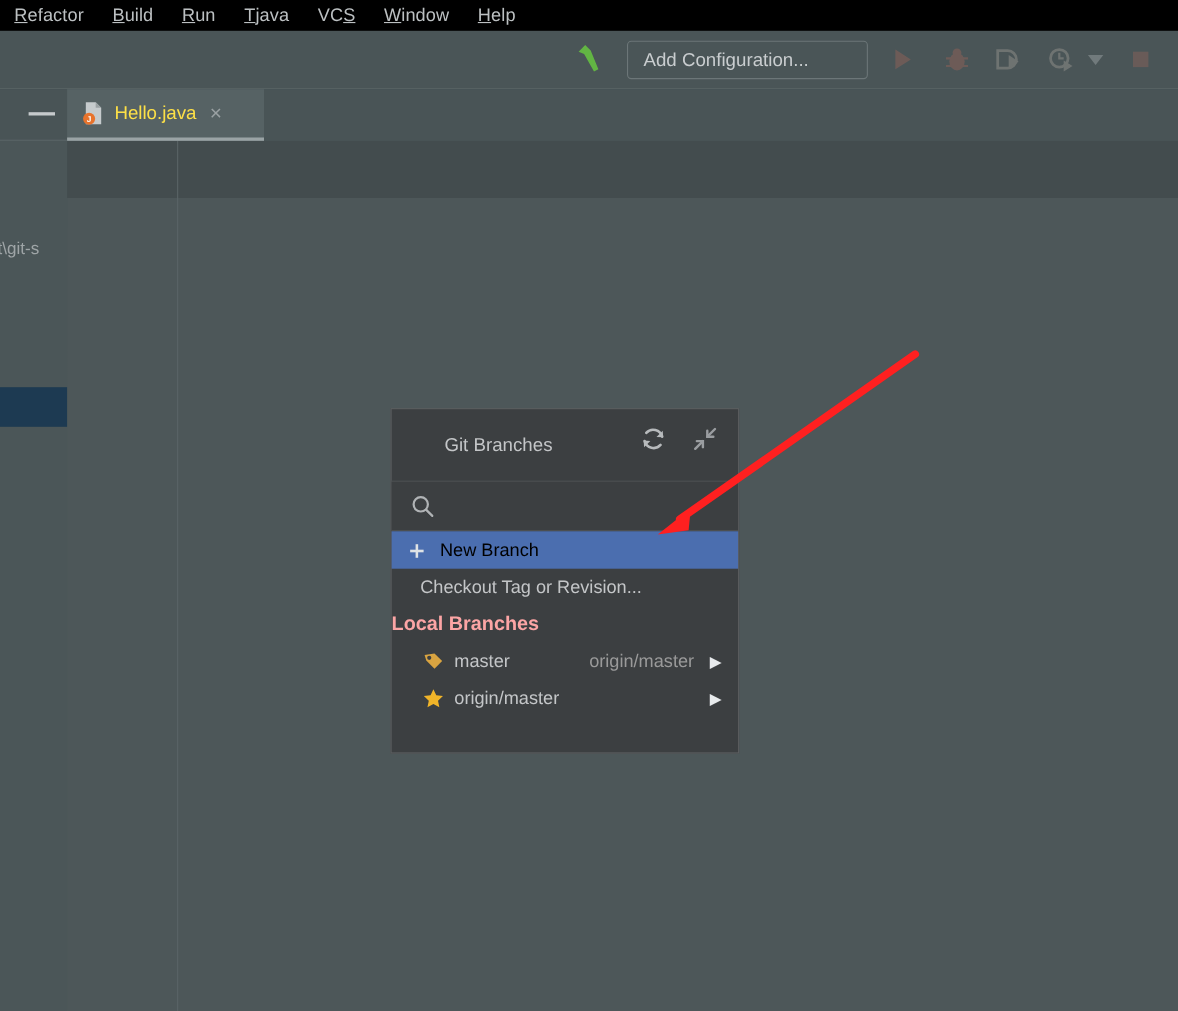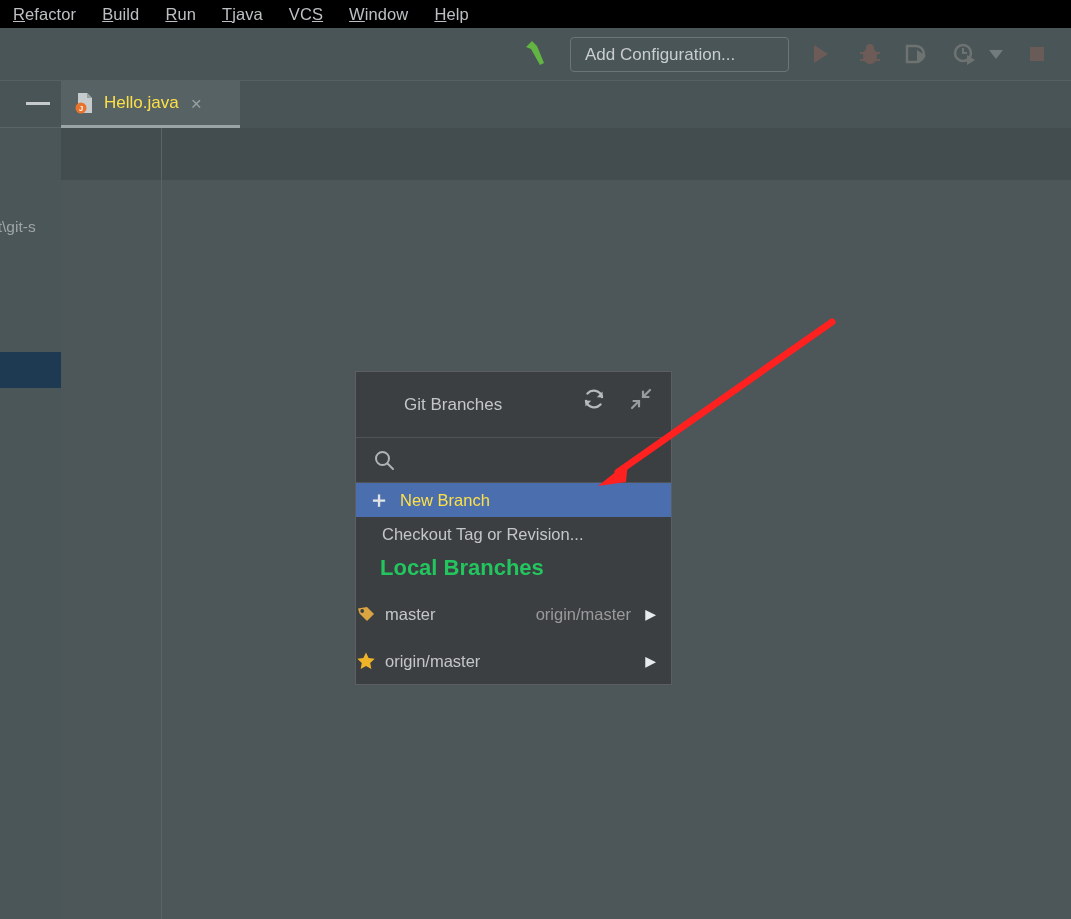--- a/index.html
+++ b/index.html
@@ -237,44 +237,43 @@
   .menu-row {
     position: relative;
     height: 34px;
     display: flex;
     align-items: center;
     padding-left: 12px;
     white-space: nowrap;
   }
   .menu-row.selected { background: #4b6eaf; }
   .row-text { color: #c4c6c8; font-size: 16.5px; }
-  .menu-row.selected .row-text { color: #fde047; }
+  .menu-row.selected .row-text { color: #000000; }
   .plus-glyph {
     color: #dfe3e5;
     font-size: 22px;
     font-weight: bold;
     margin-right: 10px;
     line-height: 1;
   }
   .section-header {
     height: 33px;
     display: flex;
     align-items: center;
-    padding-left: 24px;
-    color: #22c55e;
-    font-size: 22px;
+    padding-left: 0;
+    color: #fca5a5;
+    font-size: 18px;
     font-weight: bold;
   }
   .branch-row {
     position: relative;
     height: 34px;
     display: flex;
     align-items: center;
-    padding-left: 0;
-    margin-top: 13px;
+    padding-left: 28px;
   }
   .branch-name { color: #c4c6c8; font-size: 16.5px; margin-left: 9px; }
   .tracking { position: absolute; right: 40px; color: #9a9a9a; font-size: 16.5px; }
   .tri { position: absolute; right: 15px; color: #e8ebed; font-size: 14px; line-height: 1; }
   .tag-icon, .star-icon { width: 20px; height: 20px; flex: 0 0 auto; }
 
   
   #arrow-overlay {
     position: absolute;
     left: 0; top: 0;

